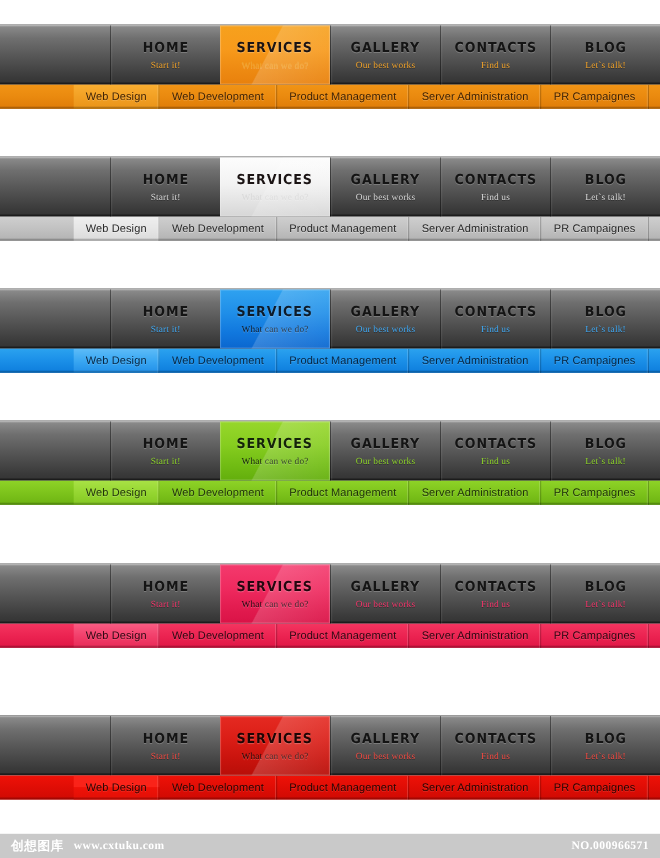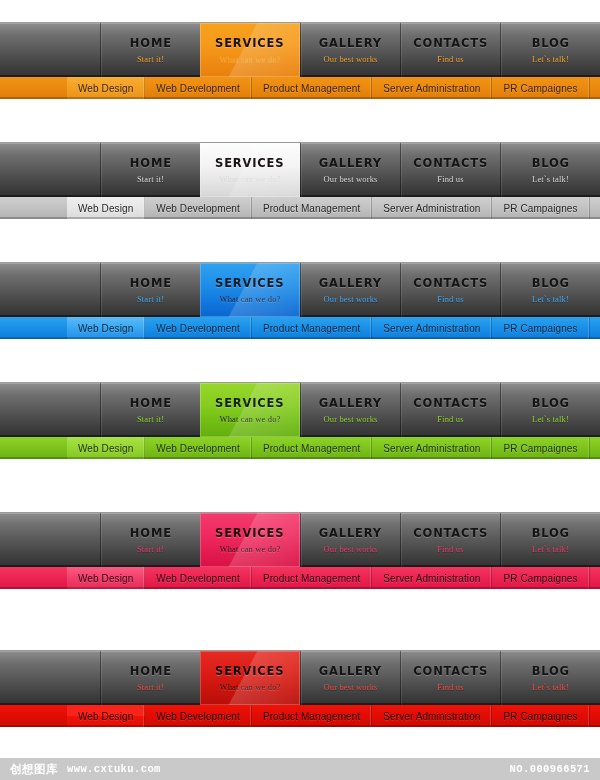--- a/index.html
+++ b/index.html
@@ -230,21 +230,21 @@
   .footer .left { display: flex; align-items: center; gap: 9px; }
   .footer .cn {
     color: #ffffff;
     font-family: "DejaVu Sans", sans-serif;
     font-weight: bold;
     font-size: 11.5px;
     letter-spacing: .5px;
   }
   .footer .url, .footer .no {
     color: #ffffff;
-    font-family: Liberation Mono, monospace;
+    font-family: Liberation Serif, serif;
     font-weight: bold;
     font-size: 10.5px;
     letter-spacing: .4px;
   }
 </style>
 </head>
 <body>
 
 <div id="stage">
     <div class="navblock t-orange" style="top: 22px;">

